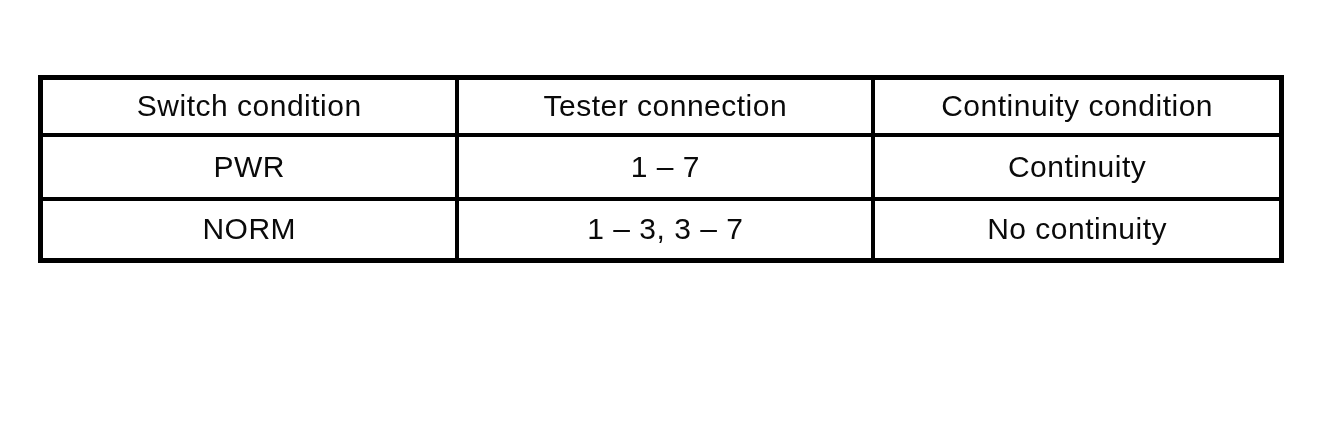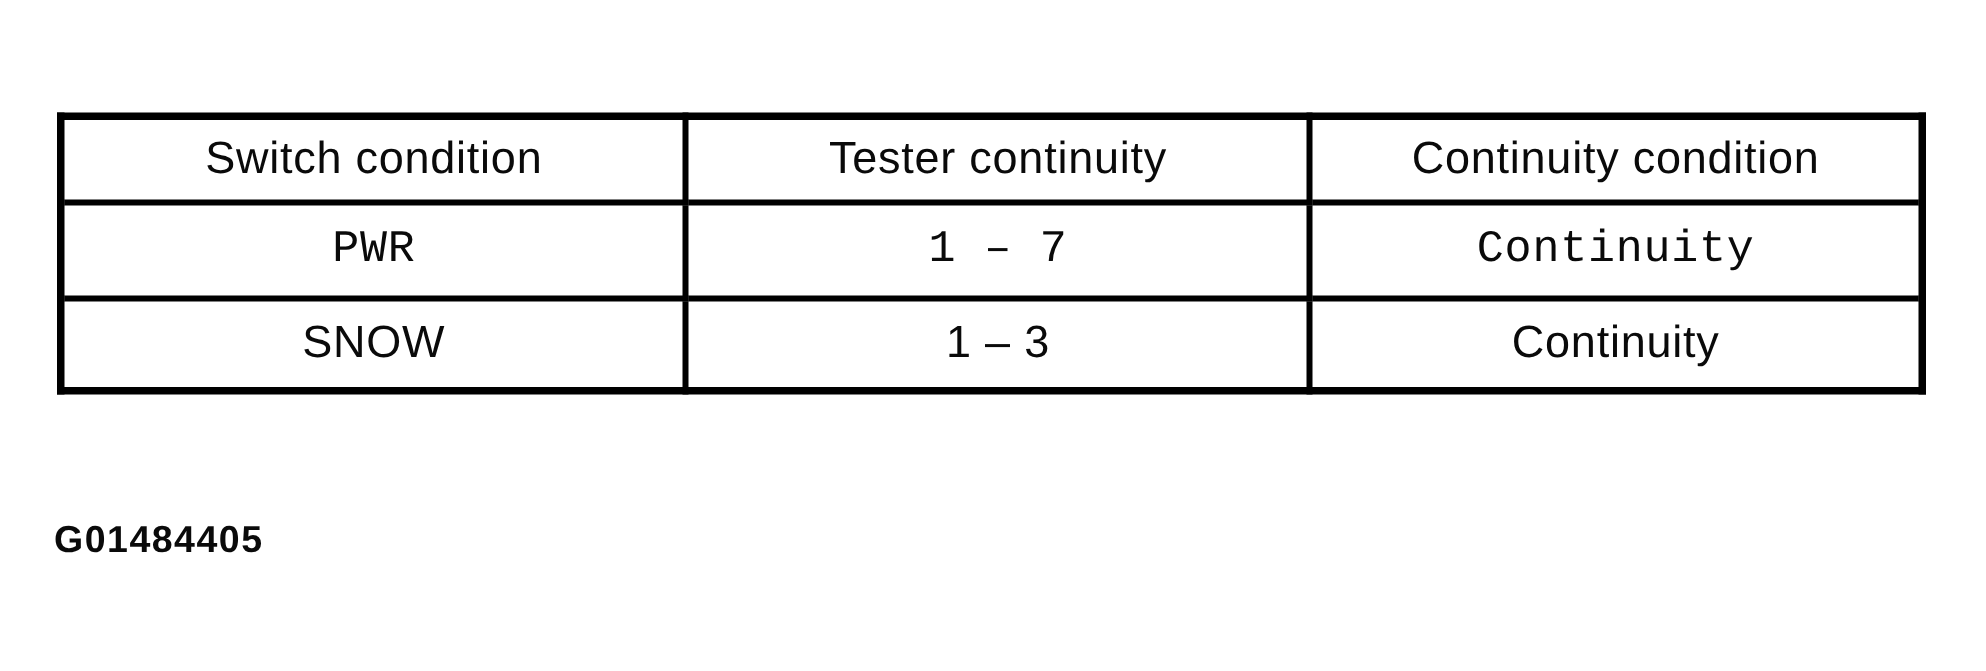--- a/index.html
+++ b/index.html
@@ -38,21 +38,21 @@
     border: 4px solid #000000;
     text-align: center;
     vertical-align: middle;
     font-weight: 400;
     font-size: 30px;
     letter-spacing: 0.5px;
     padding: 0;
     color: #0a0a0a;
   }
   .continuity-table thead tr { height: 57px; }
-  .continuity-table tbody tr:nth-child(1) { height: 64px; font-family: Liberation Mono, monospace; }
+  .continuity-table tbody tr:nth-child(1) { height: 64px; }
   .continuity-table tbody tr:nth-child(2) { height: 62px; }
   .continuity-table tbody tr:nth-child(3) { height: 56px; }
   
   .continuity-table tbody tr:nth-child(3) td:nth-child(3) { padding-bottom: 10px; }
   .continuity-table tbody tr:nth-child(3) td:nth-child(2) { padding-top: 4px; }
   .figure-id {
     position: absolute;
     left: 36px;
     top: 346px;
     font-size: 25px;
@@ -68,33 +68,32 @@
 
   <table class="continuity-table">
     <colgroup>
       <col class="c1">
         <col class="c2">
         <col class="c3">
     </colgroup>
     <thead>
       <tr>
         <th>Switch condition</th>
-        <th>Tester continuity</th>
+        <th>Tester connection</th>
         <th>Continuity condition</th>
       </tr>
     </thead>
     <tbody>
       <tr>
         <td>PWR</td>
         <td>1 – 7</td>
         <td>Continuity</td>
       </tr>
       <tr>
-        <td>SNOW</td>
-        <td>1 – 3</td>
-        <td>Continuity</td>
+        <td>NORM</td>
+        <td>1 – 3, 3 – 7</td>
+        <td>No continuity</td>
       </tr>
     </tbody>
   </table>
 
-  <div class="figure-id">G01484405</div>
 
 </div>
 
 </body></html>

